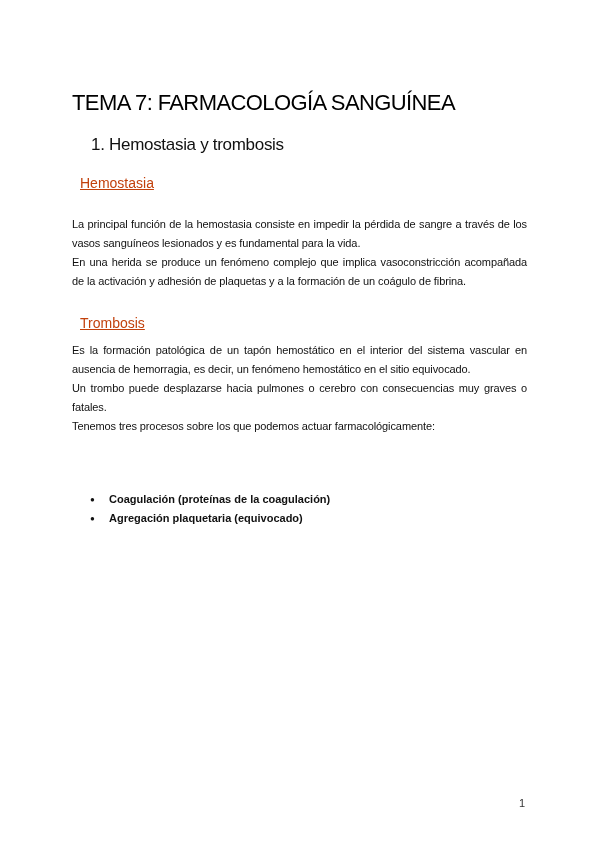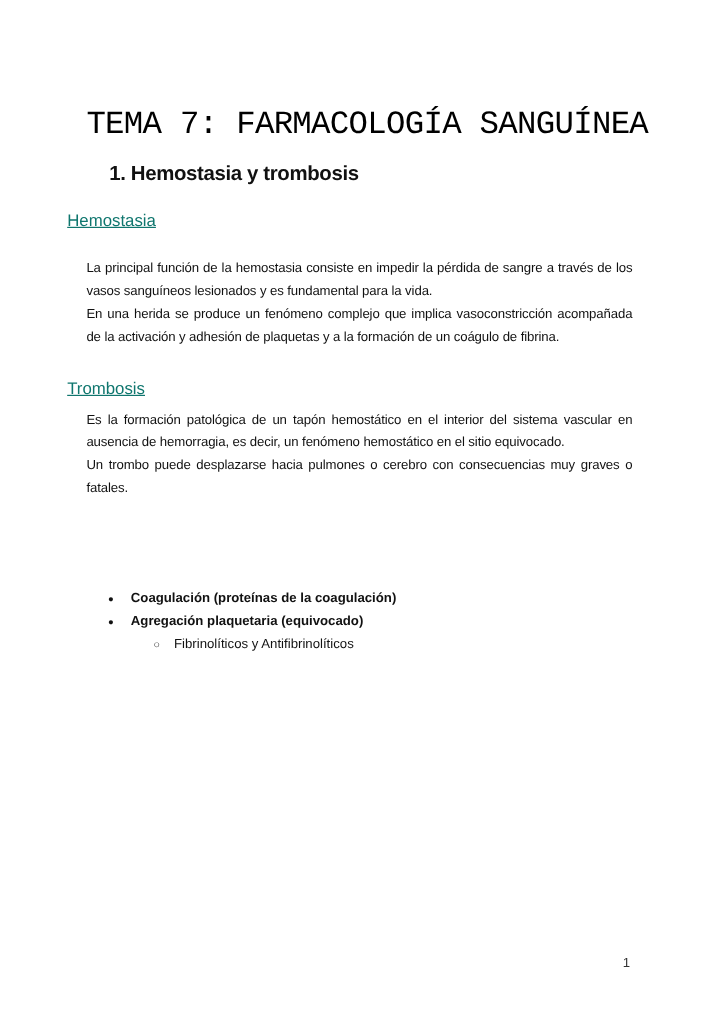--- a/index.html
+++ b/index.html
@@ -1,21 +1,21 @@
 <!DOCTYPE html>
 <html><head>
   <meta charset="utf-8">
   <style>
     html, body { margin: 0; padding: 0; background: #ffffff; }
     body { width: 600px; height: 848px; position: relative; overflow: hidden;
            font-family: "Liberation Sans", sans-serif; color: #111; }
     .page { position: absolute; left: 0; top: 0; width: 600px; height: 848px; }
-    .title { position: absolute; left: 72px; top: 90px; font-size: 27px; letter-spacing: -0.6px; color: #000; margin: 0; font-weight: normal; font-family: Liberation Mono, monospace; }
-    .subtitle { position: absolute; left: 91px; top: 135px; font-size: 17px; letter-spacing: -0.3px; color: #111; margin: 0; font-weight: bold; }
-    .section-head { position: absolute; left: 56px; font-size: 14px; color: #0f766e; text-decoration: underline; margin: 0; font-weight: normal; }
+    .title { position: absolute; left: 72px; top: 90px; font-size: 22px; letter-spacing: -0.6px; color: #000; margin: 0; font-weight: normal; }
+    .subtitle { position: absolute; left: 91px; top: 135px; font-size: 17px; letter-spacing: -0.3px; color: #111; margin: 0; font-weight: normal; }
+    .section-head { position: absolute; left: 80px; font-size: 14px; color: #c2410c; text-decoration: underline; margin: 0; font-weight: normal; }
     .para { position: absolute; left: 72px; width: 455px; font-size: 11px; line-height: 19px; color: #111; margin: 0; text-align: justify; letter-spacing: -0.1px; }
     .para p { margin: 0; }
     .list { position: absolute; left: 72px; top: 490px; font-size: 11px; line-height: 19px; margin: 0; padding: 0; list-style: none; }
     .l1 { position: relative; padding-left: 37px; font-weight: bold; }
     .l1::before { content: "\25CF"; position: absolute; left: 18px; font-size: 8px; top: 0; }
     .l2 { position: relative; padding-left: 73px; }
     .l2::before { content: "\25CB"; position: absolute; left: 56px; font-size: 9px; top: 0; }
     .pagenum { position: absolute; left: 519px; top: 797px; font-size: 11px; color: #333; }
   </style>
 </head>
@@ -28,22 +28,22 @@
   <h3 class="section-head" style="top:175px;">Hemostasia</h3>
   <div class="para" style="top:215px;">
     <p>La principal función de la hemostasia consiste en impedir la pérdida de sangre a través de los vasos sanguíneos lesionados y es fundamental para la vida.</p>
     <p>En una herida se produce un fenómeno complejo que implica vasoconstricción acompañada de la activación y adhesión de plaquetas y a la formación de un coágulo de fibrina.</p>
   </div>
 
   <h3 class="section-head" style="top:315px;">Trombosis</h3>
   <div class="para" style="top:341px;">
     <p>Es la formación patológica de un tapón hemostático en el interior del sistema vascular en ausencia de hemorragia, es decir, un fenómeno hemostático en el sitio equivocado.</p>
     <p>Un trombo puede desplazarse hacia pulmones o cerebro con consecuencias muy graves o fatales.</p>
+    <p style="text-align:left;">Tenemos tres procesos sobre los que podemos actuar farmacológicamente:</p>
   </div>
 
   <ul class="list">
     <li class="l1">Coagulación (proteínas de la coagulación)</li>
     <li class="l1">Agregación plaquetaria (equivocado)</li>
-    <li class="l2">Fibrinolíticos y Antifibrinolíticos</li>
   </ul>
 
   <div class="pagenum">1</div>
 </div>
 
 </body></html>

